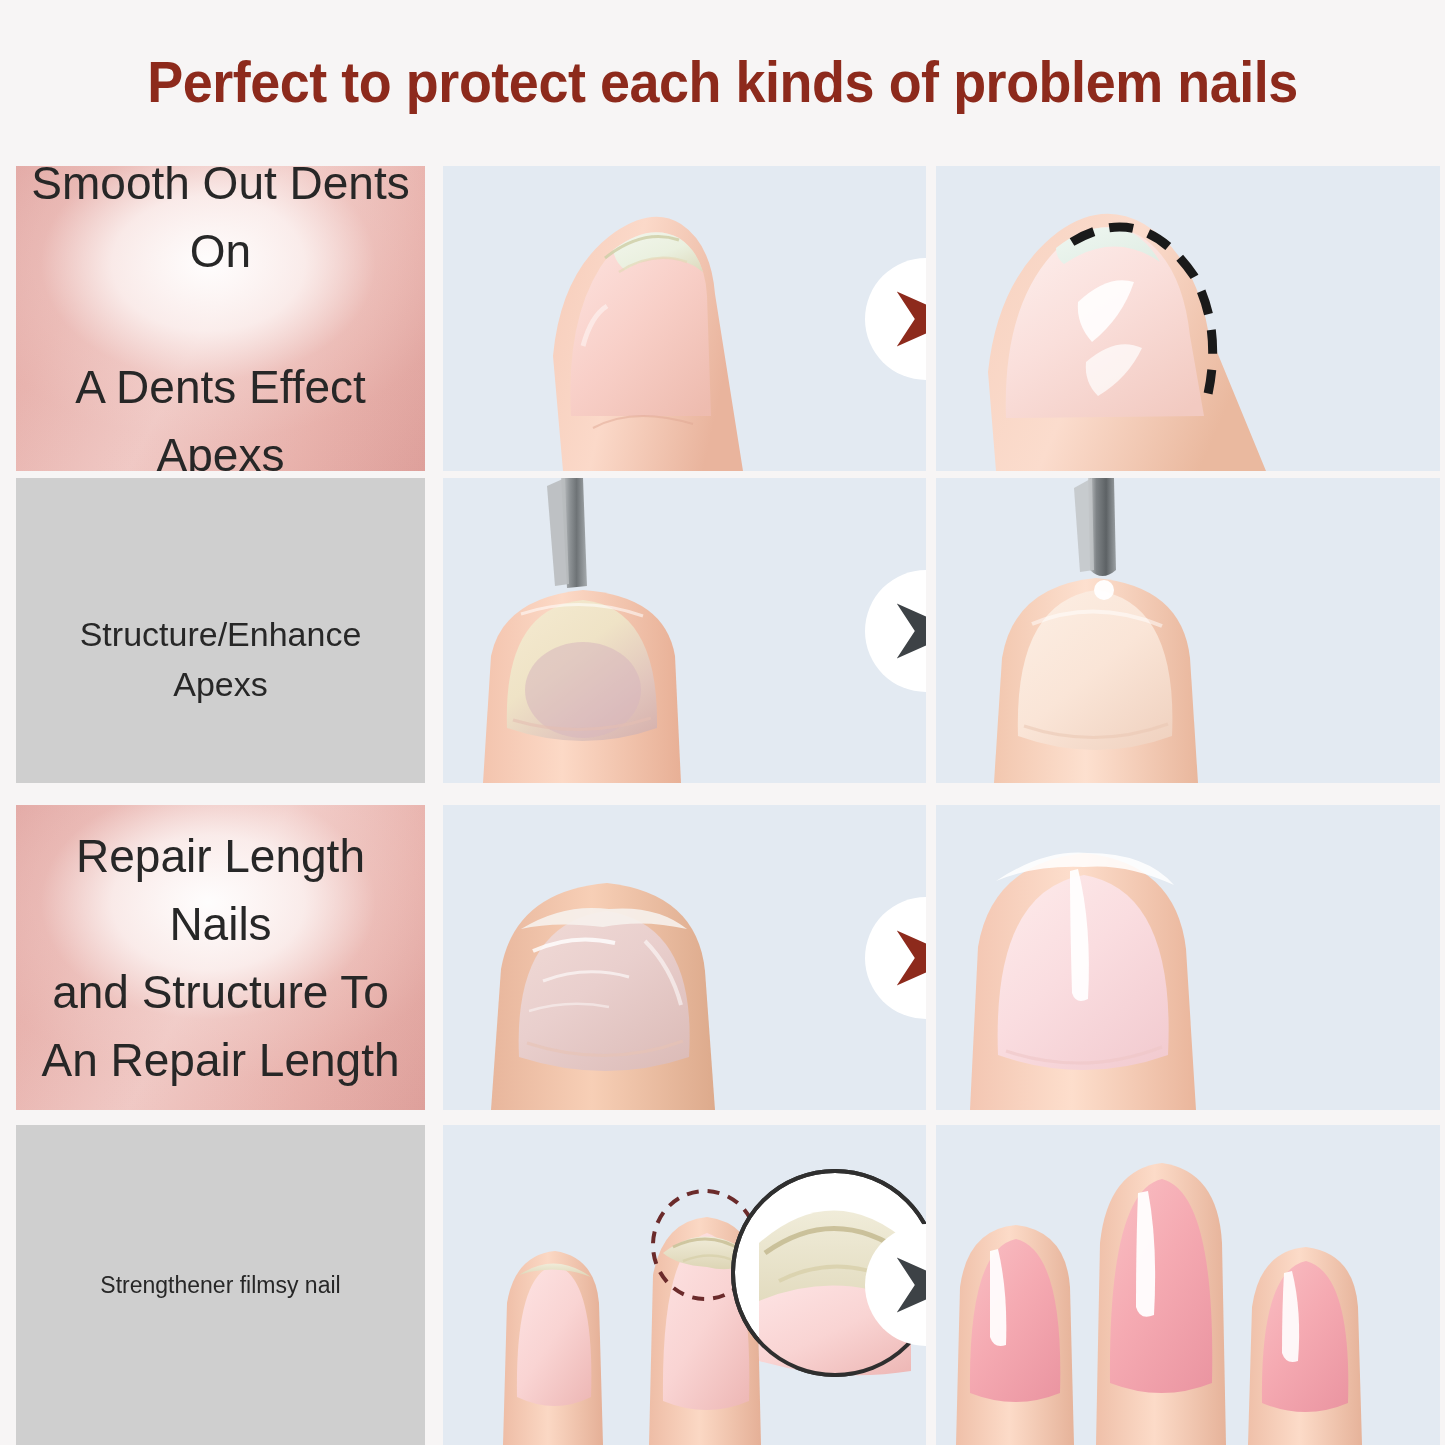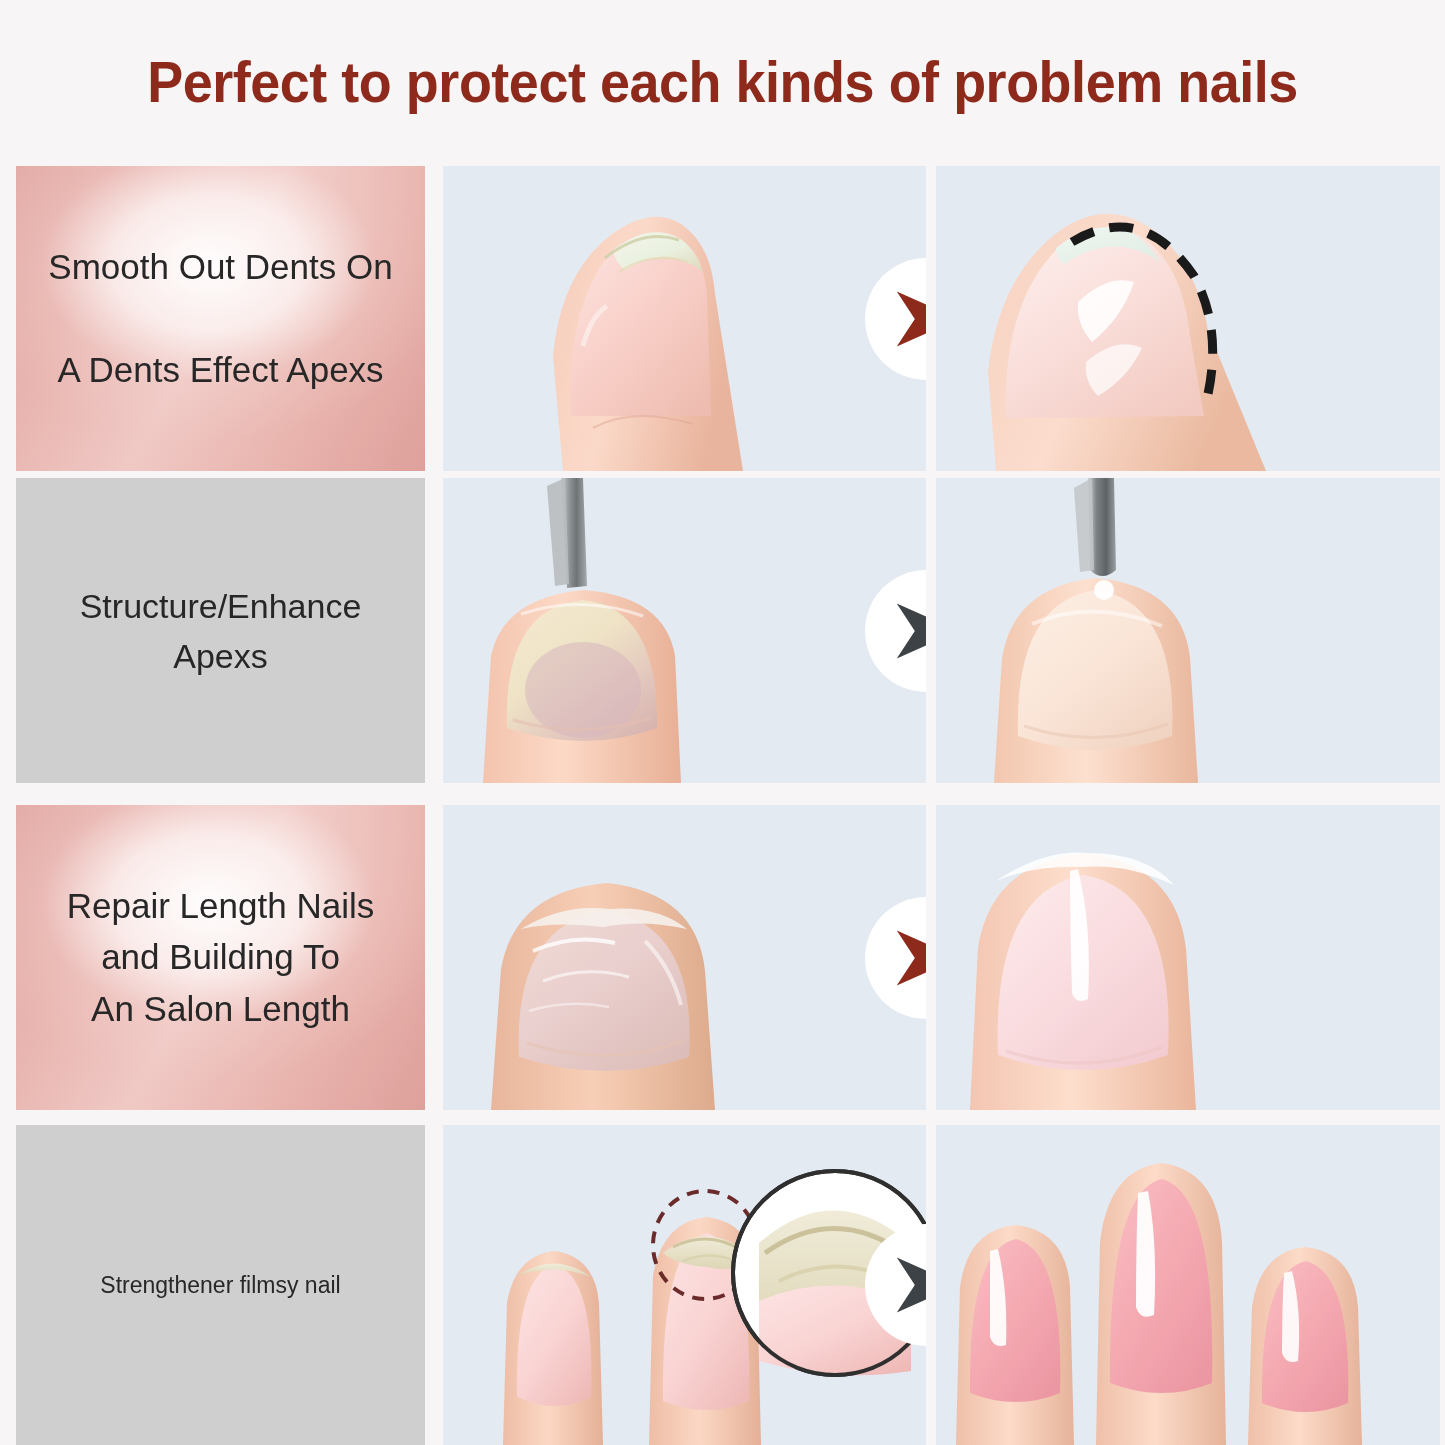--- a/index.html
+++ b/index.html
@@ -42,27 +42,27 @@
     background:
       radial-gradient(ellipse 62% 58% at 47% 32%, rgba(255,255,255,0.97) 0%, rgba(253,246,245,0.80) 38%, rgba(246,214,210,0.25) 66%, rgba(236,176,171,0.05) 100%),
       linear-gradient(118deg,#e2a9a5 0%,#e8b4af 22%,#f0cac6 48%,#e8b2ac 76%,#dd9f9a 100%);
   }
   .bg-gray{background:#cfcfcf;}
 
   .cell-text{
     position:absolute;left:0;right:0;top:50%;transform:translateY(-50%);
     text-align:center;
     color:#272727;
-    font-size:35px;
+    font-size:46px;
     line-height:1.48;
     padding:0 14px;
     box-sizing:border-box;
     font-weight:400;
   }
-  .cell-text.r1t{font-size:34px;}
+  .cell-text.r1t{font-size:34px;margin-top:28px;}
   .cell-text.r3t{font-size:23px;}
 
   
   .arrow-badge{
     position:absolute;
     width:122px;height:122px;border-radius:50%;
     background:#ffffff;
     z-index:30;
     display:flex;align-items:center;justify-content:center;
   }
@@ -233,22 +233,22 @@
         </svg>
       </div>
     </div>
   </div>
 
   <div class="row r2">
 
     <div class="cell c-text bg-pink">
       <div class="cell-text">
         <span>Repair Length Nails</span><br>
-        <span>and Building To</span><br>
-        <span>An Salon Length</span>
+        <span>and Structure To</span><br>
+        <span>An Repair Length</span>
       </div>
     </div>
 
     <div class="cell c-img1">
       <div class="art">
         <svg viewBox="0 0 483 305" preserveAspectRatio="none">
           <defs>
             <linearGradient id="skin3" x1="0" y1="0" x2="1" y2="0">
               <stop offset="0" stop-color="#e8b69c"></stop>
                 <stop offset="0.45" stop-color="#f7cfb6"></stop>

